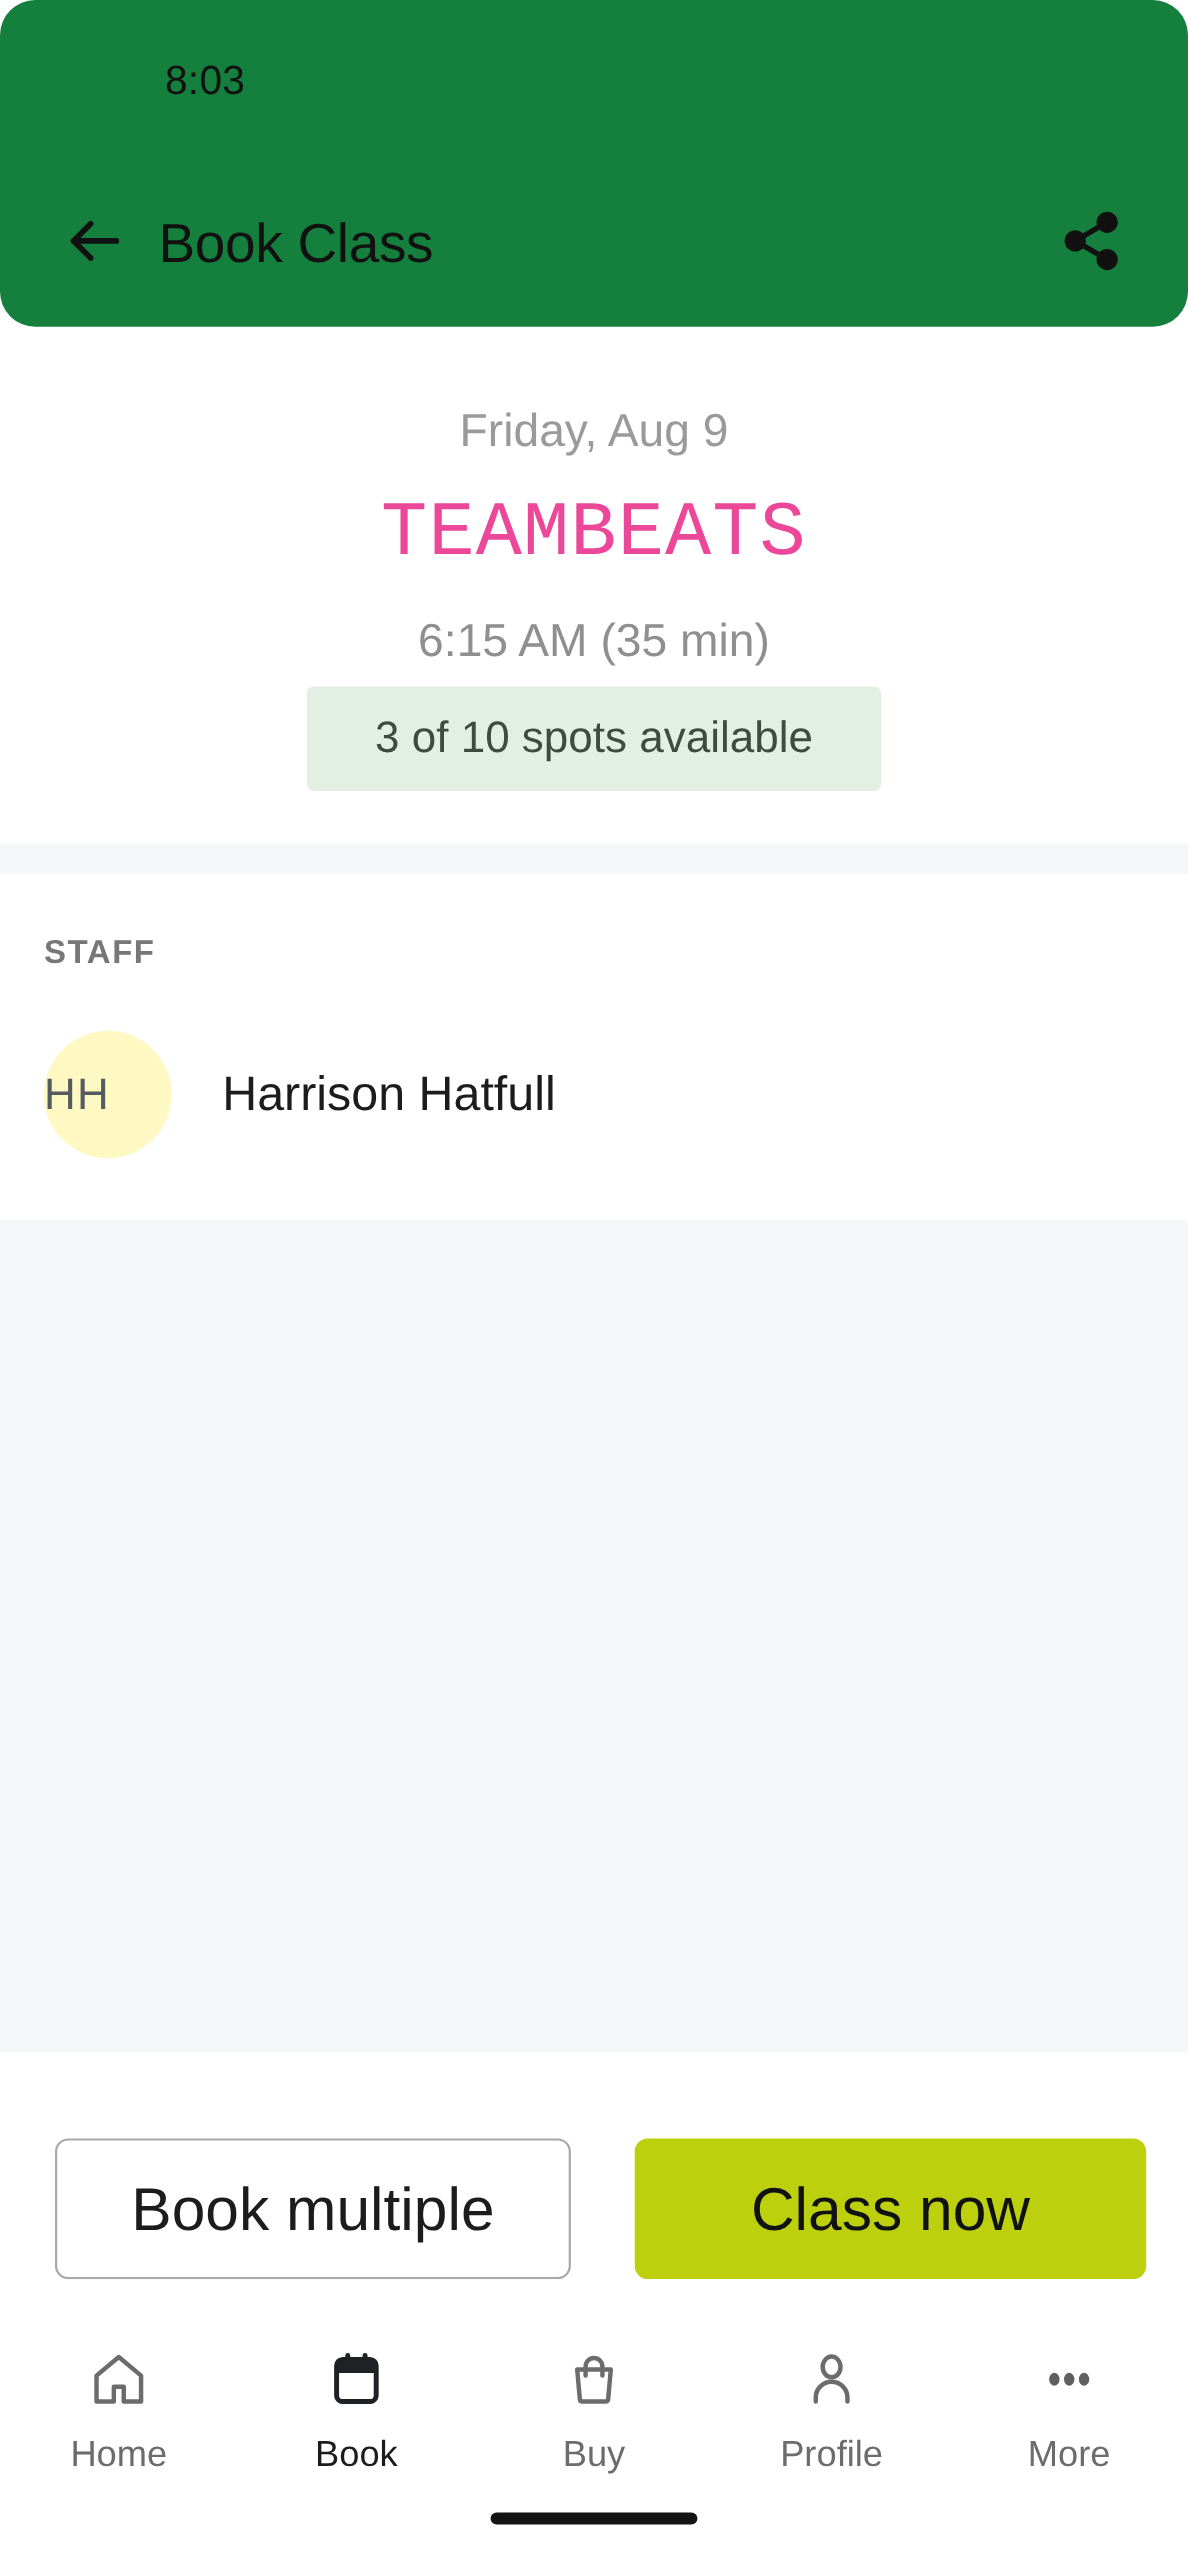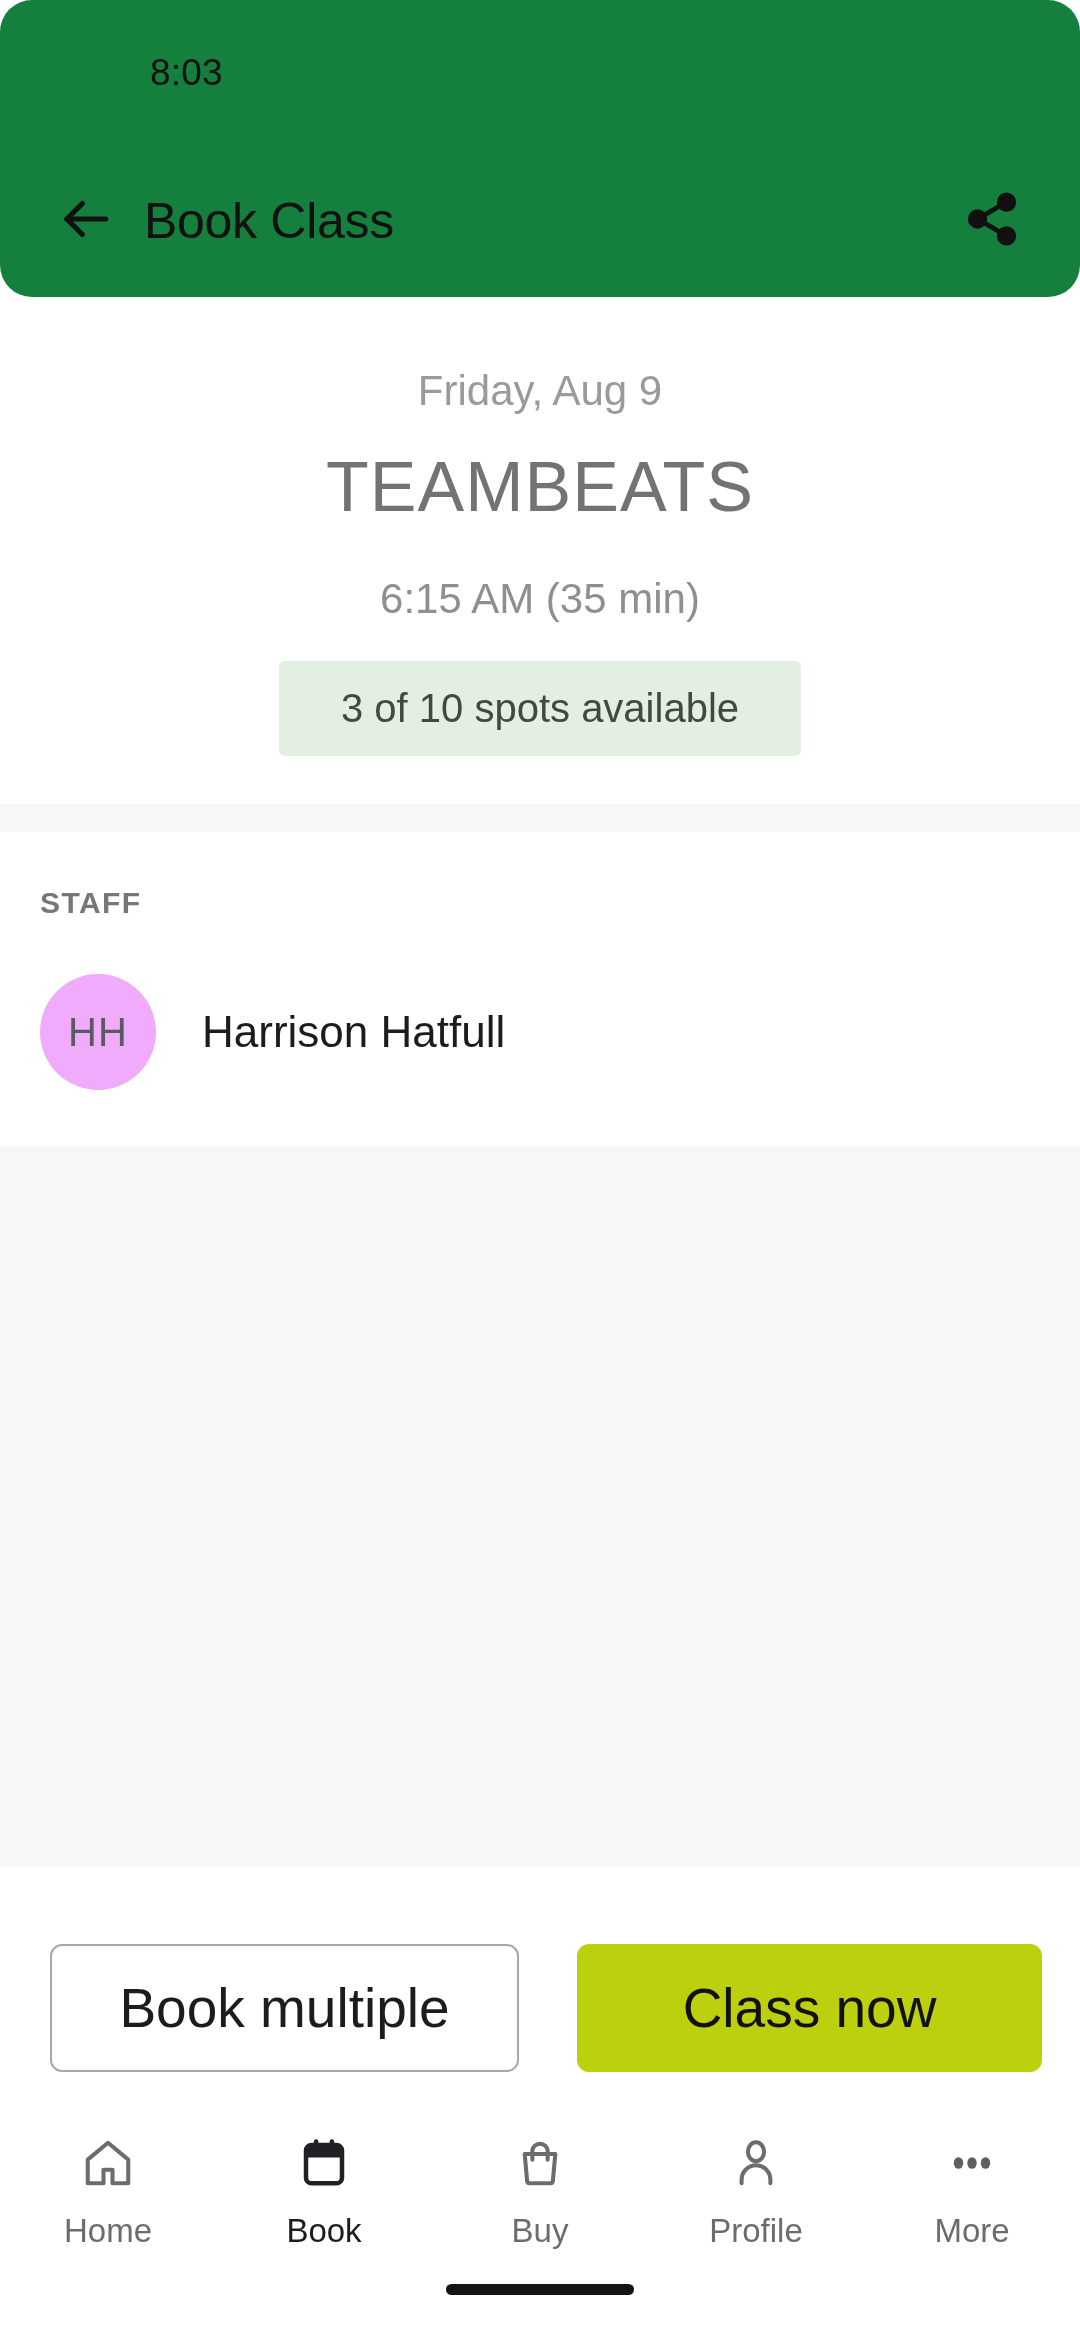--- a/index.html
+++ b/index.html
@@ -67,28 +67,29 @@
     padding-bottom:48px;
     display:flex; flex-direction:column; align-items:center;
   }
   .summary-date {
     font-size:42px;
     color:#9a9a9a;
     margin-bottom:32px;
   }
   .summary-name {
     font-size:70px;
-    color:#737373;
+    color:#ec4899;
     letter-spacing:1px;
-    margin-bottom:48px;
+    margin-bottom:32px;
+    font-family:Liberation Mono, monospace;
   }
   .summary-time {
     font-size:42px;
     color:#8f8f8f;
-    margin-bottom:38px;
+    margin-bottom:18px;
   }
   .spots-badge {
     background:#e4efe3;
     color:#3f4b3f;
     font-size:40px;
     padding:25px 62px;
     border-radius:6px;
   }
 
   
@@ -110,22 +111,22 @@
     letter-spacing:1.4px;
   }
   .staff-row {
     display:flex; align-items:center;
     margin-top:54px;
     padding-bottom:56px;
   }
   .avatar {
     width:116px; height:116px;
     border-radius:50%;
-    background:#f0abfc;
-    display:flex; align-items:center; justify-content:center;
+    background:#fef9c3;
+    display:flex; align-items:center; 
     flex:0 0 116px;
   }
   .avatar-initials {
     font-size:40px;
     color:#555b60;
     letter-spacing:1px;
   }
   .staff-name {
     font-size:44px;
     color:#1c1c1c;

